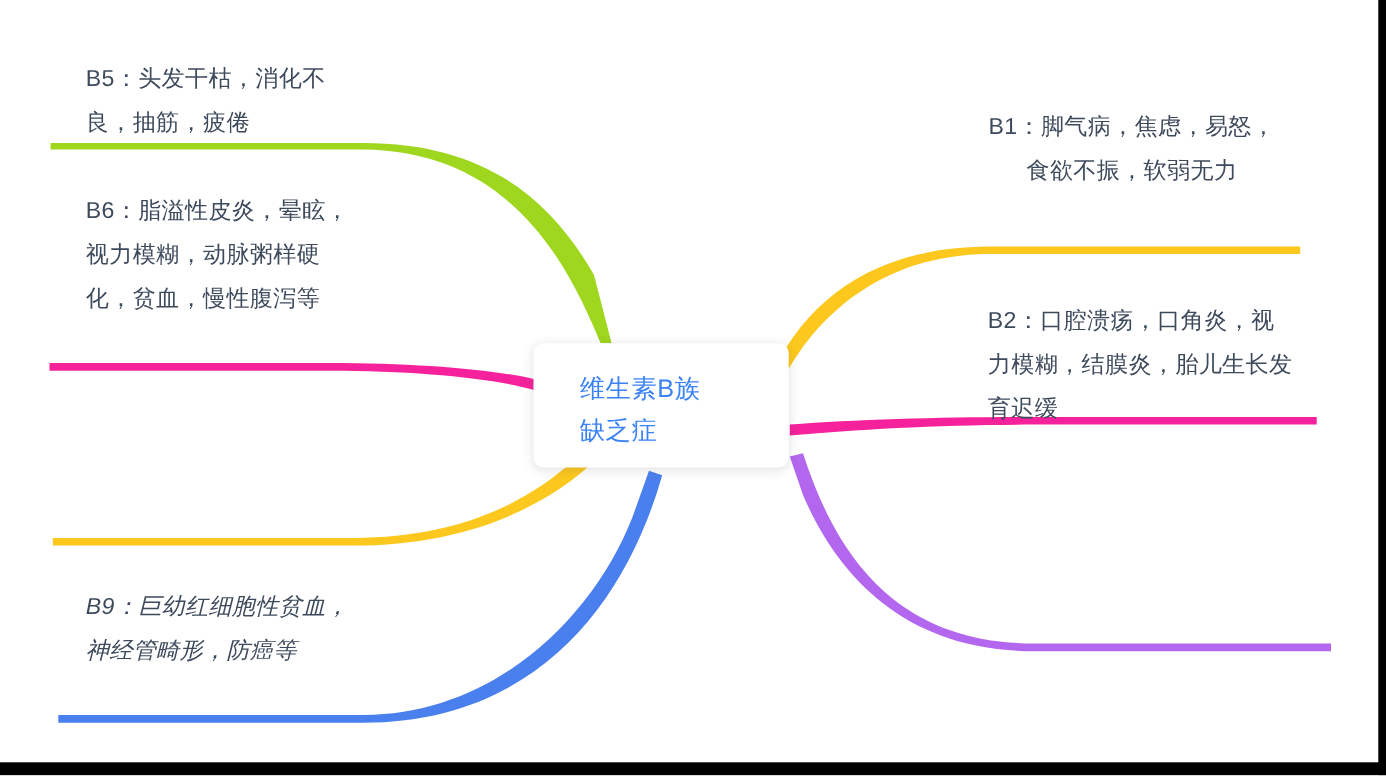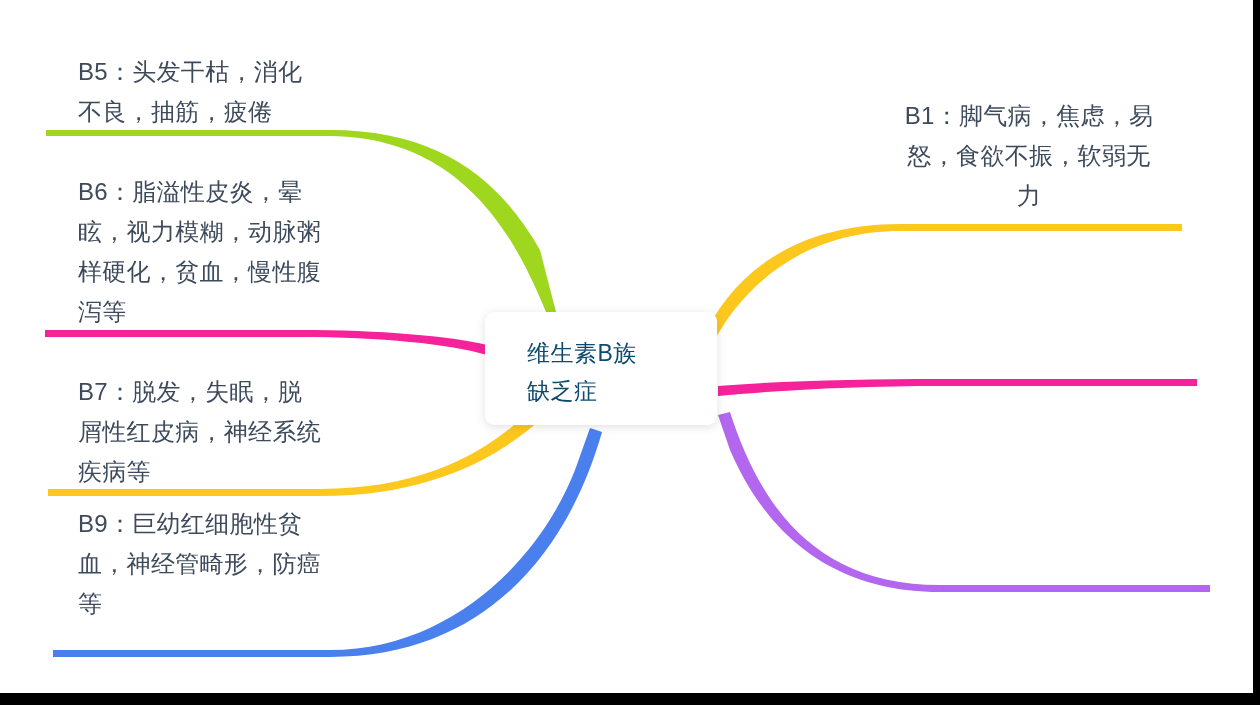--- a/index.html
+++ b/index.html
@@ -54,41 +54,41 @@
     background: #ffffff;
     border-radius: 9px;
     box-shadow: 0 2px 10px rgba(60, 70, 90, 0.16);
     box-sizing: border-box;
     padding: 22px 0 0 42px;
     z-index: 5;
   }
   #central-node .node-text {
     font-size: 23px;
     line-height: 38px;
-    color: #0c4a6e;
+    color: #3b82f6;
     letter-spacing: 0.5px;
     white-space: pre-line;
   }
 
   
   .topic {
     position: absolute;
-    font-size: 24px;
+    font-size: 21px;
     line-height: 40px;
     color: #3D4A5C;
     letter-spacing: 0.3px;
     z-index: 4;
   }
   .topic.left  { text-align: left; }
   .topic.right { text-align: left; }
 
   #topic-b5 { left: 78px;  top: 52px;  width: 248px; }
   #topic-b6 { left: 78px;  top: 172px; width: 248px; }
   #topic-b7 { left: 78px;  top: 372px; width: 248px; }
-  #topic-b9 { left: 78px;  top: 504px; width: 248px; }
+  #topic-b9 { left: 78px;  top: 532px; width: 248px; font-style: italic; }
 
   #topic-b1 { left: 898px; top: 96px; width: 262px; text-align: center; }
   #topic-b2 { left: 898px; top: 272px; width: 278px; }
   #topic-b3 { left: 898px; top: 432px; width: 288px; }
 </style>
 </head>
 <body>
 
 <div id="stage">
 
@@ -116,20 +116,20 @@
              L 730,412 C 762,512 820,585 940,585 L 1210,585 Z" fill="#B366EE"></path>
   </svg>
 
   <div id="central-node">
     <div class="node-text">维生素B族
 缺乏症</div>
   </div>
 
   <div class="topic left" id="topic-b5">B5：头发干枯，消化不良，抽筋，疲倦</div>
   <div class="topic left" id="topic-b6">B6：脂溢性皮炎，晕眩，视力模糊，动脉粥样硬化，贫血，慢性腹泻等</div>
-  <div class="topic left" id="topic-b7">B7：脱发，失眠，脱屑性红皮病，神经系统疾病等</div>
   <div class="topic left" id="topic-b9">B9：巨幼红细胞性贫血，神经管畸形，防癌等</div>
 
   <div class="topic right" id="topic-b1">B1：脚气病，焦虑，易怒，食欲不振，软弱无力</div>
+  <div class="topic right" id="topic-b2">B2：口腔溃疡，口角炎，视力模糊，结膜炎，胎儿生长发育迟缓</div>
 
   <div class="edge-bar" id="bar-bottom"></div>
   <div class="edge-bar" id="bar-right"></div>
 </div>
 
 </body></html>

